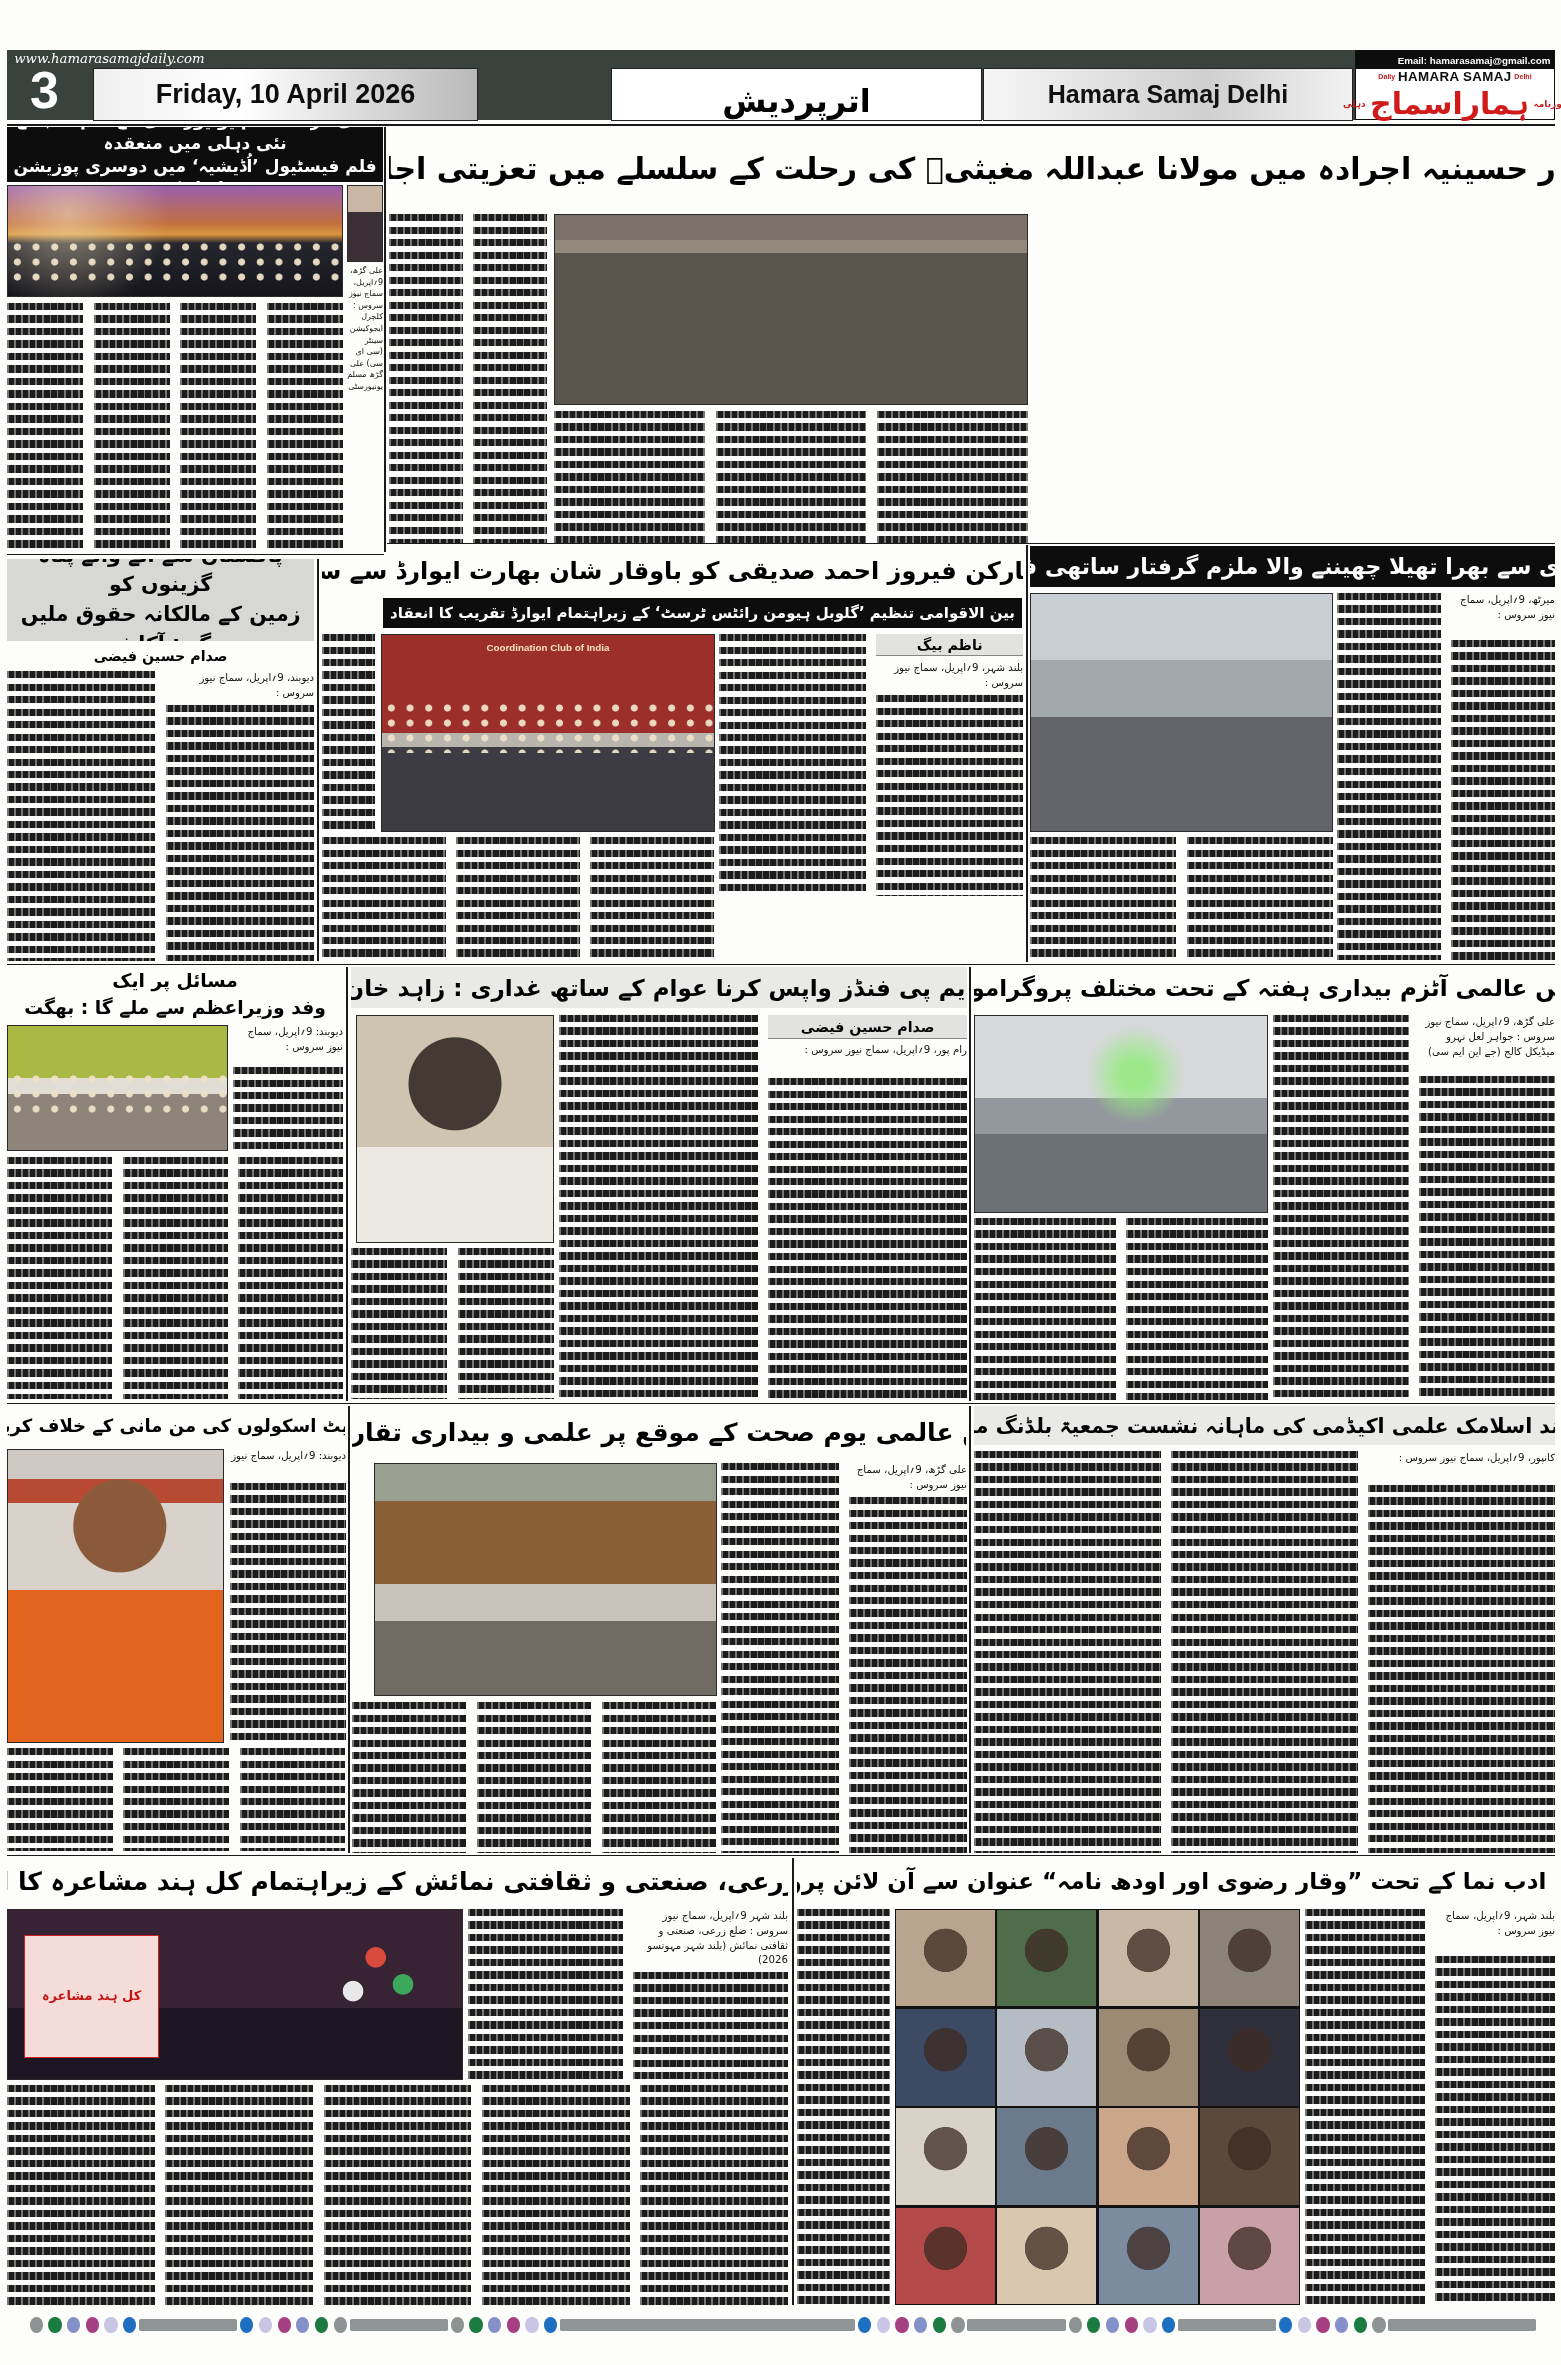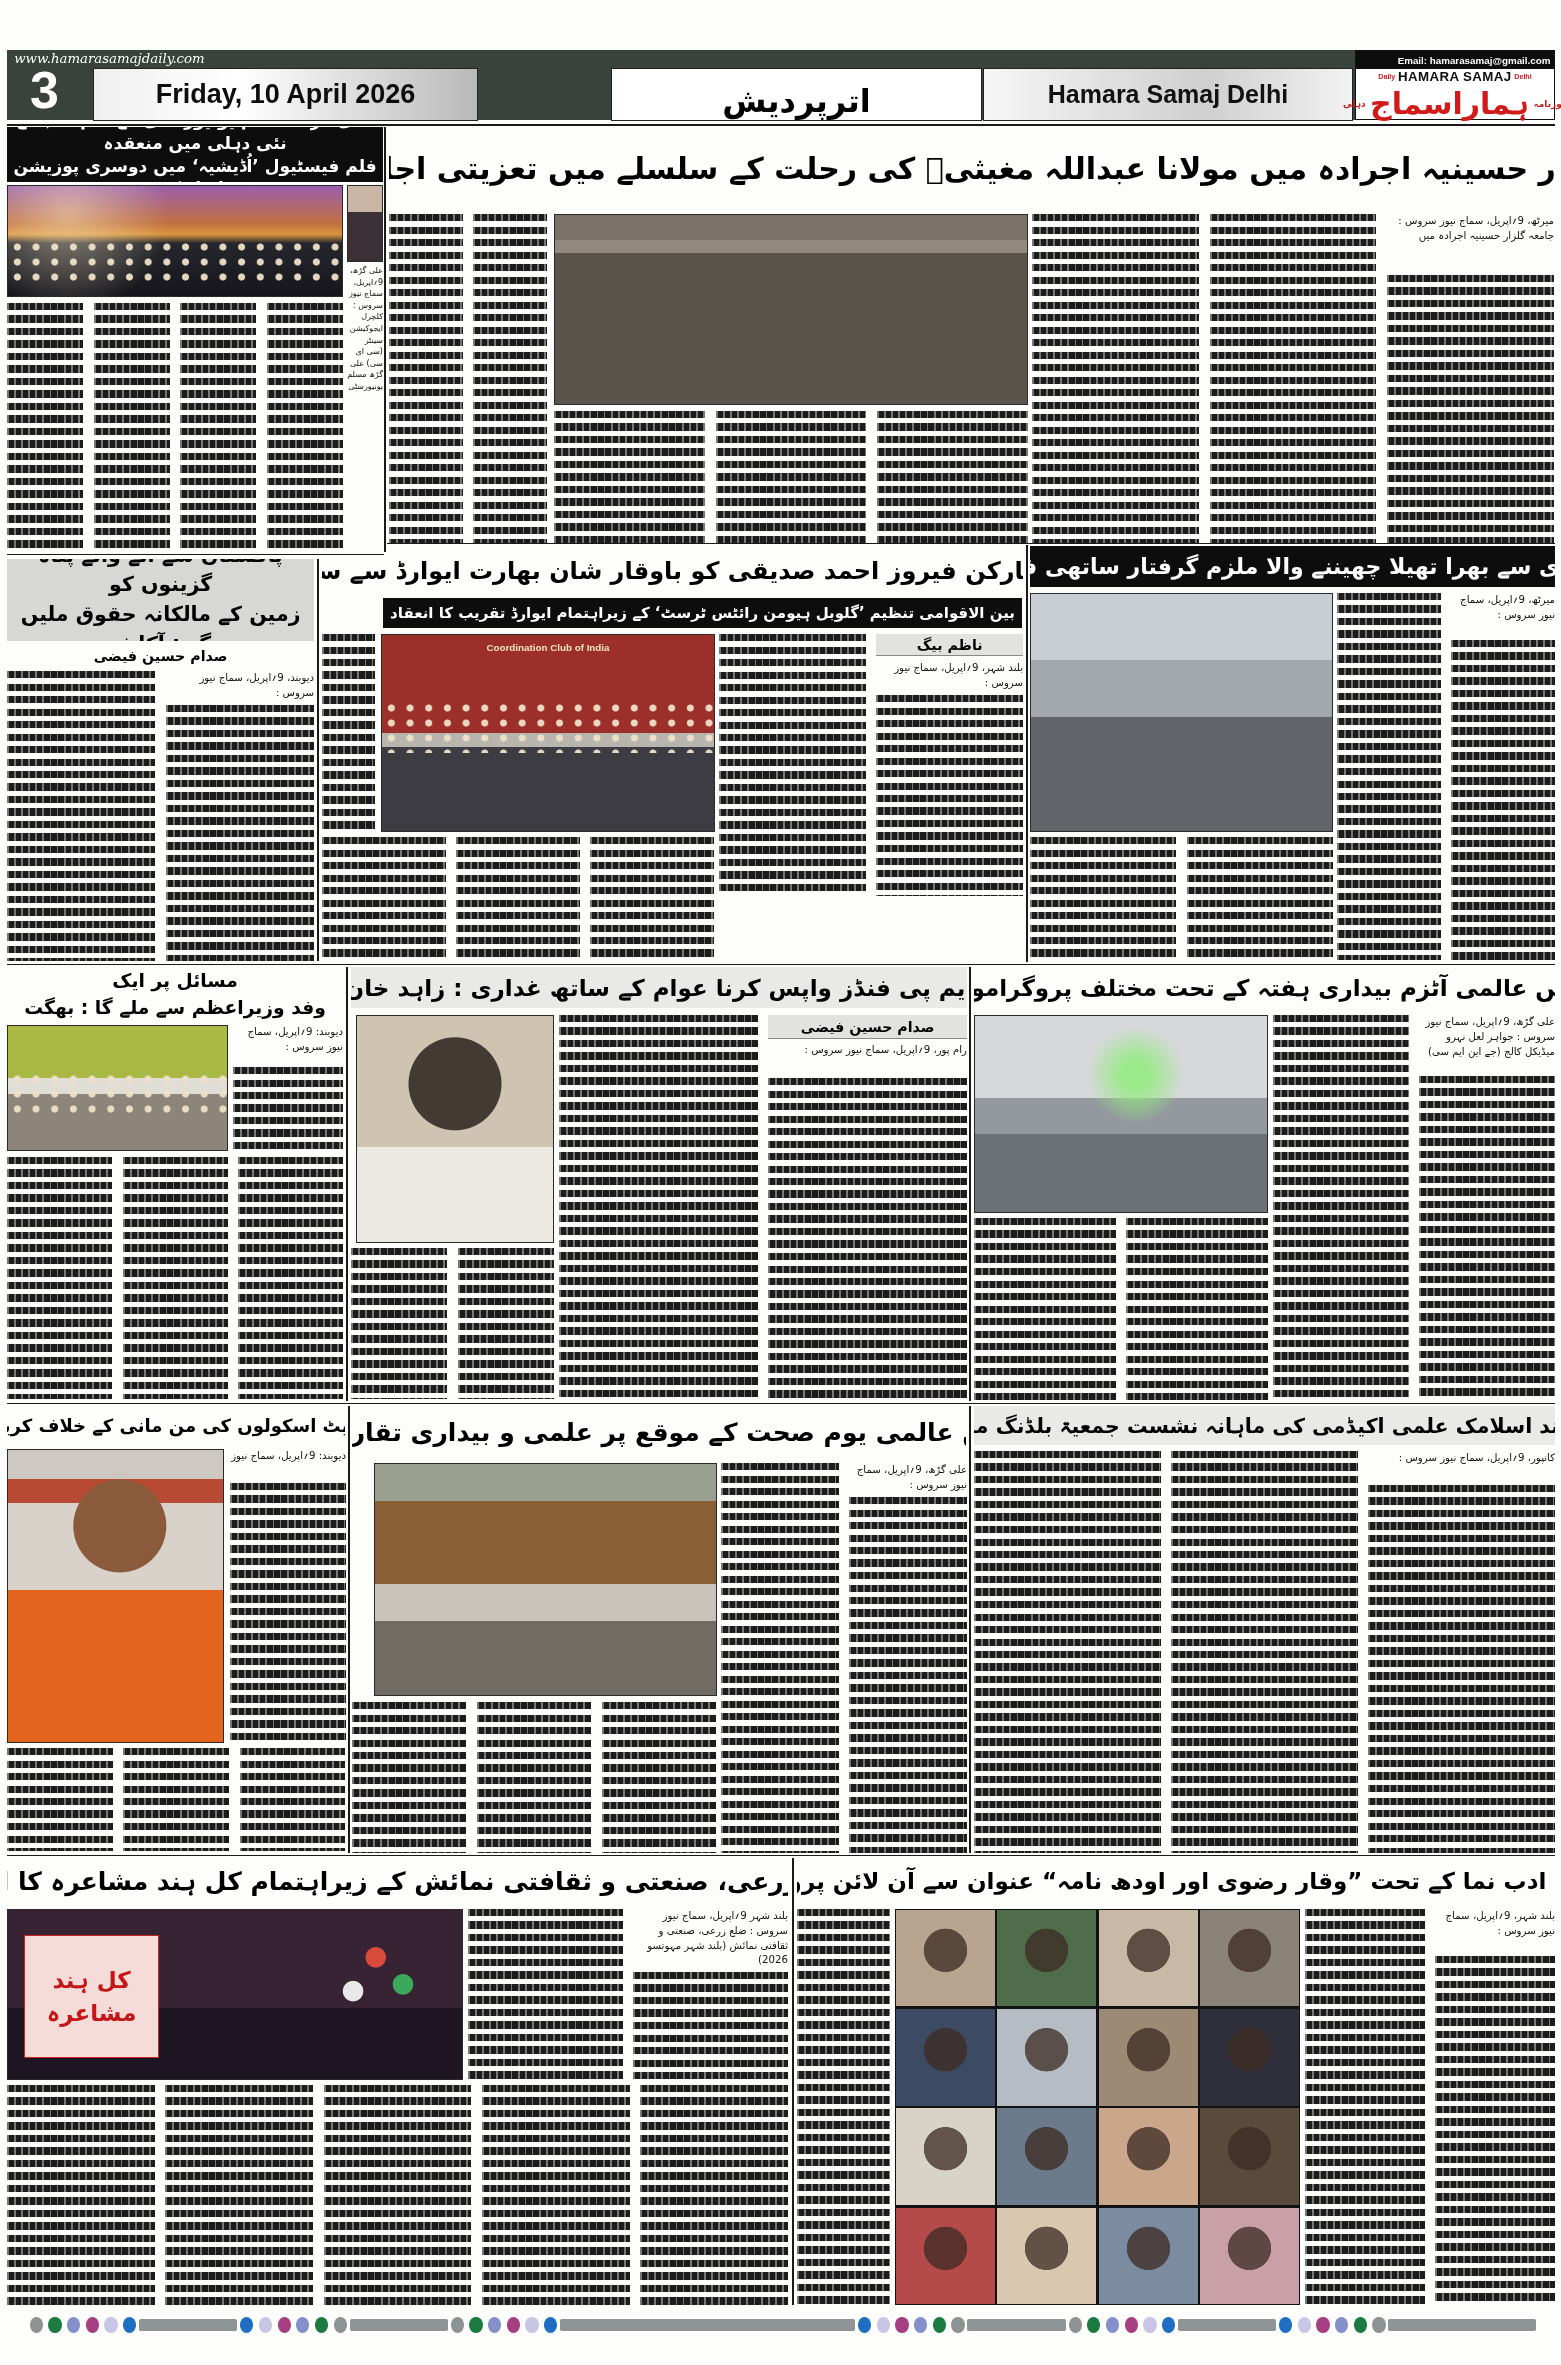--- a/index.html
+++ b/index.html
@@ -69,21 +69,21 @@
   .ph-sadhu{background:radial-gradient(circle at 52% 26%,#8a5a3a 46px,rgba(0,0,0,0) 47px),
       linear-gradient(180deg,#cdc8c2 0 10%,#b84a33 10% 18%,#d8d2ca 18% 48%,#e2641d 48% 100%);}
   .ph-health{background:linear-gradient(180deg,#9aa08f 0 16%,#8a5f35 16% 52%,#c9c4ba 52% 68%,#706b63 68% 100%);}
   .ph-health::after{top:40%;height:28%;background-size:37px 27px;}
   .ph-stage{background:
       radial-gradient(circle at 81% 28%,#d84a3c 9.8px,rgba(0,0,0,0) 10.7px),
       radial-gradient(circle at 87% 44%,#3ca85c 9.8px,rgba(0,0,0,0) 10.7px),
       radial-gradient(circle at 76% 48%,#e8e8e8 9.8px,rgba(0,0,0,0) 10.7px),
       linear-gradient(180deg,#382335 0 58%,#1e1522 58% 100%);}
   .ph-stage::after{top:55%;height:40%;background-size:30px 23px;}
-  .poster{background:#f6dcd8;border:1.8px solid #c22;color:#c41616;font-weight:bold;font-size:23px;
+  .poster{background:#f6dcd8;border:1.8px solid #c22;color:#c41616;font-weight:bold;font-size:13px;
       direction:rtl;display:flex;align-items:center;justify-content:center;text-align:center;line-height:1.4;}
   
   .vgrid{display:grid;grid-template-columns:repeat(4,1fr);grid-template-rows:repeat(4,1fr);gap:2.7px;background:#111;
       border:0.9px solid #111;box-sizing:border-box;}
   .vcell{position:relative;}
   
   .dotstrip{display:flex;align-items:center;}
   .dot{width:13.3px;height:16px;border-radius:50%;flex:0 0 auto;margin:0 2.7px;}
   .dbar{height:11.6px;background:#8f9496;border-radius:1.8px;flex-grow:2;}
 </style>
@@ -130,28 +130,20 @@
     <div class="tx"></div>
     <div class="tx"></div>
     <div class="tx"></div>
     <div class="tx"></div>
   </div>
   <div class="abs vline" style="left:384px;top:127px;height:425px;"></div>
 
   <div class="abs hl hl-nowrap" style="left:389px;top:129px;width:1166px;height:78px;font-size:30px;">جامعہ گلزار حسینیہ اجرادہ میں مولانا عبداللہ مغیثیؒ کی رحلت کے سلسلے میں تعزیتی اجلاس منعقد</div>
   <div class="ph ph-crowd" style="left:554px;top:214px;width:474px;height:191px;"></div>
   <div class="abs cols" style="left:389px;top:214px;width:158px;height:329px;">
-    <div class="tx"></div>
-    <div class="tx"></div>
-  </div>
-  <div class="abs cols" style="left:1032px;top:214px;width:522px;height:329px;">
-    <div class="txcol" style="flex:1;">
-      <div class="dl" style="height:57px;">میرٹھ، 9؍اپریل، سماج نیوز سروس : جامعہ گلزار حسینیہ اجرادہ میں</div>
-      <div class="tx" style="flex:1;"></div>
-    </div>
     <div class="tx"></div>
     <div class="tx"></div>
   </div>
   <div class="abs cols" style="left:554px;top:411px;width:474px;height:132px;">
     <div class="tx"></div>
     <div class="tx"></div>
     <div class="tx"></div>
   </div>
   <div class="abs hline" style="left:387px;top:543px;width:1168px;height:0.9px;"></div>
   <div class="abs hline" style="left:7.1px;top:554px;width:377px;height:0.9px;"></div>

